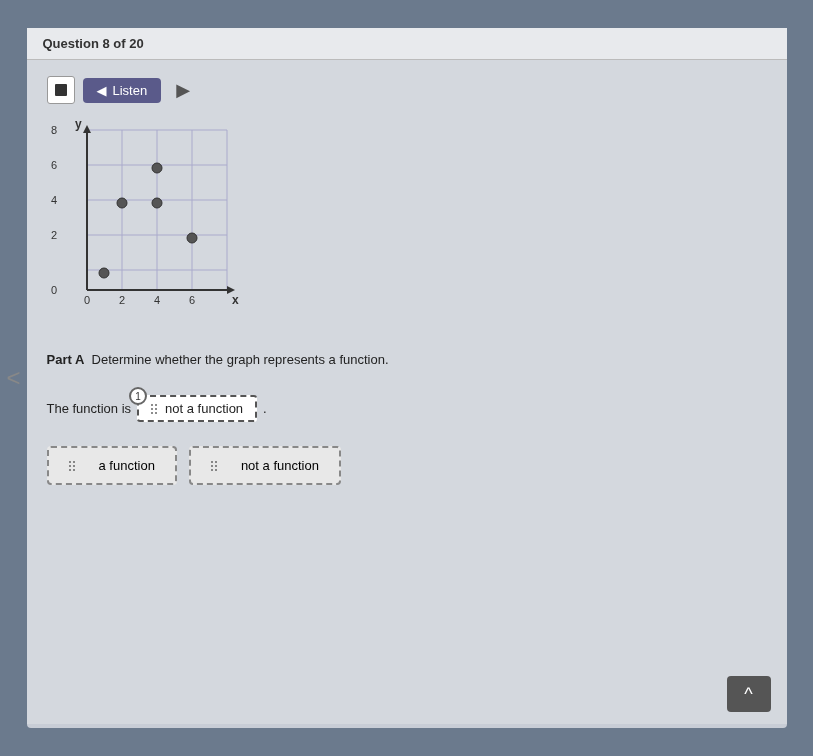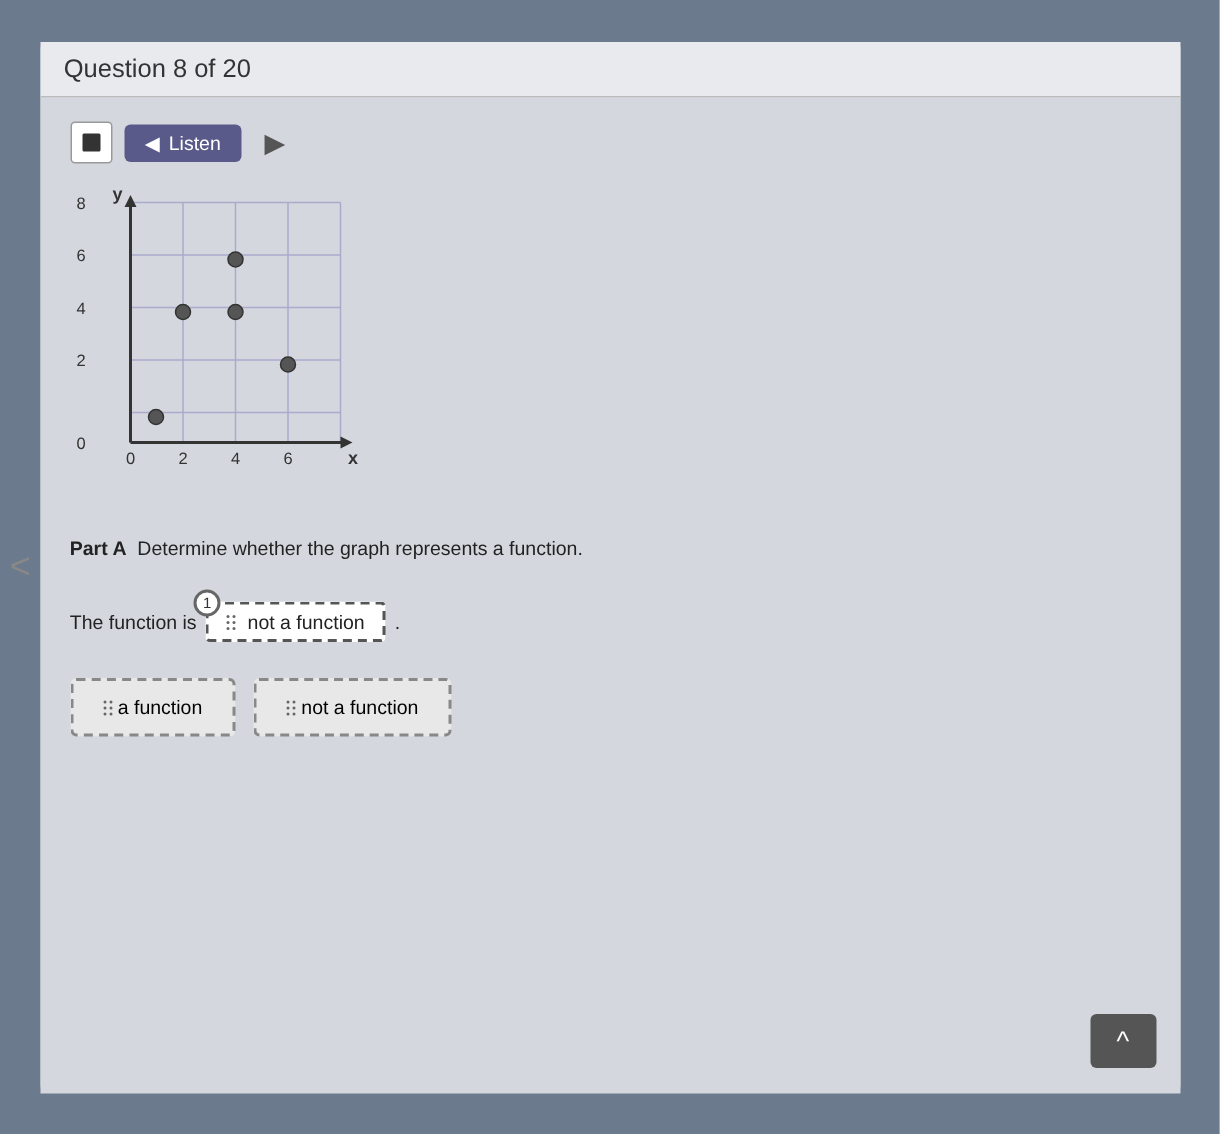--- a/index.html
+++ b/index.html
@@ -20,22 +20,22 @@
       width: 760px;
       height: 700px;
       border-radius: 4px;
       position: relative;
     }
 
     .question-header {
       background: #e8eaed;
       padding: 8px 16px;
       border-bottom: 1px solid #bbb;
-      font-size: 17px;
-      font-weight: normal;
+      font-size: 13px;
+      font-weight: bold;
       color: #333;
     }
 
     .content-area {
       background: #d4d8de;
       padding: 16px 20px;
       height: calc(100% - 36px);
     }
 
     .listen-bar {
@@ -167,21 +167,21 @@
 
     .choice-btn {
       border: 2px dashed #888;
       border-radius: 4px;
       padding: 10px 20px;
       font-size: 13px;
       background: #e8e8e8;
       cursor: pointer;
       display: flex;
       align-items: center;
-      gap: 2px;
+      gap: 22px;
     }
 
     .nav-arrow {
       position: absolute;
       bottom: 16px;
       right: 16px;
       width: 44px;
       height: 36px;
       background: #555;
       border-radius: 4px;

